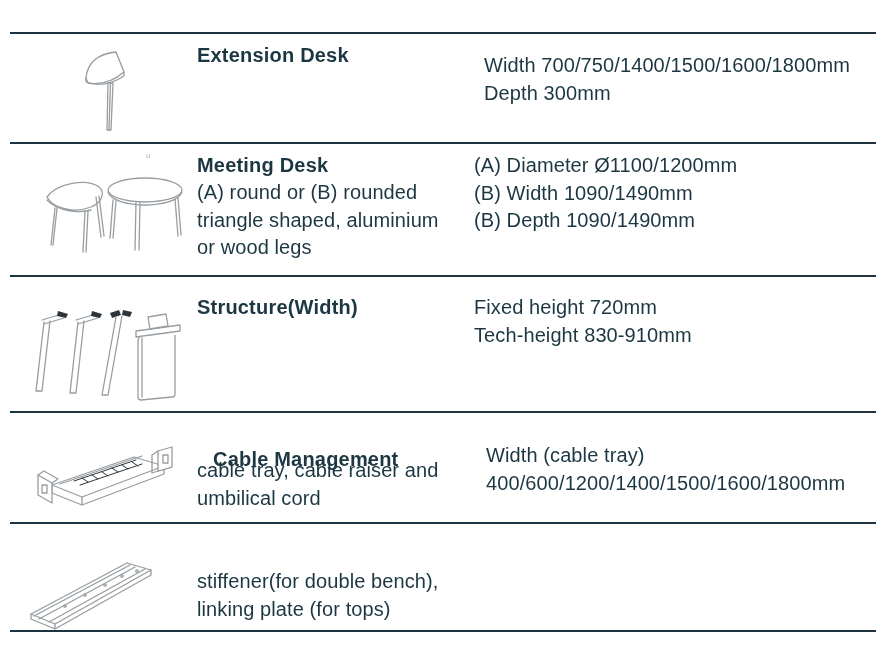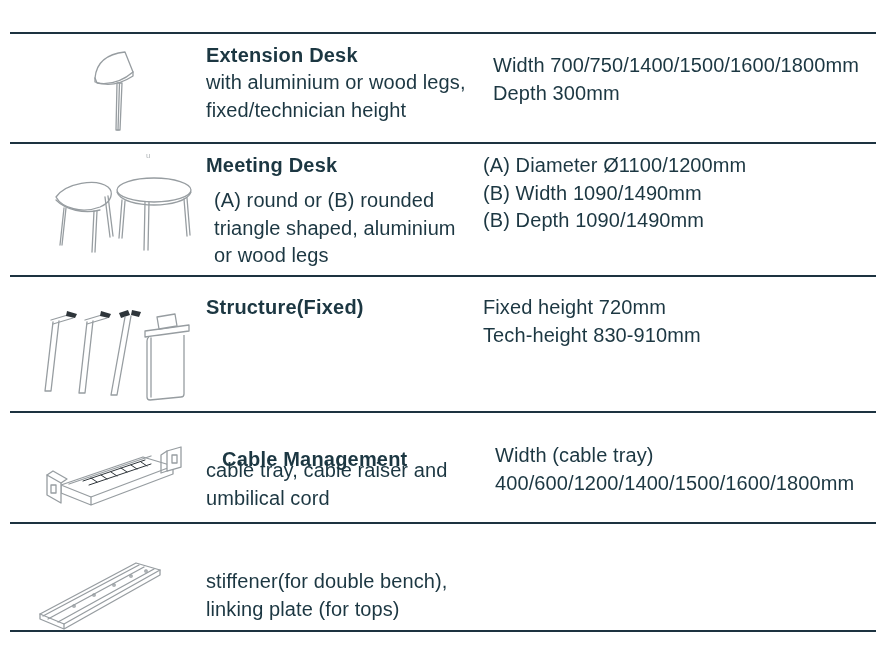--- a/index.html
+++ b/index.html
@@ -8,21 +8,21 @@
     width:895px;height:671px;
     background:#ffffff;
     font-family:"Liberation Sans","DejaVu Sans",sans-serif;
     color:#1c3742;
     overflow:hidden;
   }
   .rule{
     position:absolute;left:10px;width:866px;height:2px;
     background:#1d3340;
   }
-  .row{position:absolute;left:13px;width:814px;}
+  .row{position:absolute;left:4px;width:814px;}
   .illus{position:absolute;}
   .illus svg{display:block;}
   .desc{
     position:absolute;left:193px;width:272px;
     font-size:20px;line-height:27.5px;letter-spacing:0.1px;
     white-space:pre-line;
   }
   .specs{
     position:absolute;left:470px;width:415px;
     font-size:20px;line-height:27.5px;letter-spacing:0.1px;
@@ -59,22 +59,20 @@
   <section class="row" style="top:32px;height:110px">
     <div class="illus" style="left:42px;top:10px">
       <svg width="140" height="92" viewBox="0 0 140 92">
         <path class="ln-f" d="M40,36 Q42,13 70,10 L78,30 Q62,44 42,41 Z"></path>
         <path class="ln" d="M40,36 L40,40 Q58,47 78,34 L78,30"></path>
         <path class="ln-f" d="M62,41 L67,41 L65,88 L61,88 Z"></path>
         <path class="ln" d="M64.5,41 L63,88"></path>
       </svg>
     </div>
     <h3 class="title" style="position:absolute;left:193px;top:10px;margin:0">Extension Desk</h3>
-    <p class="desc" style="top:37px;margin:0">with aluminium or wood legs,
-fixed/technician height</p>
     <p class="specs" style="top:10px;margin:10px">Width 700/750/1400/1500/1600/1800mm
 Depth 300mm</p>
   </section>
 
   <section class="row" style="top:142px;height:133px">
     <div class="illus" style="left:25px;top:8px">
       <svg width="160" height="118" viewBox="0 0 160 118">
 
         <path class="ln-f" d="M18,47 C28,33 58,28 70,37 C76,42 74,52 62,57 C44,64 24,58 18,47 Z"></path>
         <path class="ln" d="M18,50 C28,60 46,64 62,60"></path>
@@ -83,21 +81,21 @@
         <path class="ln" d="M67,47 L72,87 M70,46 L75,86"></path>
 
         <ellipse class="ln-f" cx="116" cy="40" rx="37" ry="12"></ellipse>
         <path class="ln" d="M79,42 C82,51 100,55 116,55 C132,55 150,51 153,42"></path>
         <path class="ln" d="M84,50 L81,88 M87,51 L84,88"></path>
         <path class="ln" d="M107,52 L106,100 M111,52 L110,100"></path>
         <path class="ln" d="M146,49 L149,86 M149,48 L152,85"></path>
       </svg>
     </div>
     <h3 class="title" style="position:absolute;left:193px;top:10px;margin:0">Meeting Desk</h3>
-    <p class="desc" style="top:37px;margin:8px">(A) round or (B) rounded
+    <p class="desc" style="top:37px;margin:0">(A) round or (B) rounded
 triangle shaped, aluminium
 or wood legs</p>
     <p class="specs" style="top:10px;margin:0">(A) Diameter Ø1100/1200mm
 (B) Width 1090/1490mm
 (B) Depth 1090/1490mm</p>
   </section>
 
   <section class="row" style="top:275px;height:136px">
     <div class="illus" style="left:20px;top:28px">
       <svg width="160" height="105" viewBox="0 0 160 105">
@@ -113,21 +111,21 @@
         <path class="dkf" d="M86,10 L95,7 L97,12 L88,15 Z"></path>
         <path class="dkf" d="M99,7 L108,9 L106,14 L98,12 Z"></path>
         <path class="ln" d="M92,14 L78,92 M98,13 L84,92 M78,92 L84,92"></path>
 
         <path class="ln-f" d="M112,28 L156,22 L156,28 L112,34 Z"></path>
         <path class="ln-f" d="M124,14 L142,11 L144,23 L126,26 Z"></path>
         <path class="ln-f" d="M116,34 Q114,35 114,38 L114,94 Q114,97 117,97 L148,94 Q151,94 151,91 L151,32"></path>
         <path class="ln" d="M118,35 L118,94"></path>
       </svg>
     </div>
-    <h3 class="title" style="position:absolute;left:193px;top:19px;margin:0">Structure(Fixed)</h3>
+    <h3 class="title" style="position:absolute;left:193px;top:19px;margin:0">Structure(Width)</h3>
     <p class="specs" style="top:19px;margin:0">Fixed height 720mm
 Tech-height 830-910mm</p>
   </section>
 
   <section class="row" style="top:411px;height:111px">
     <div class="illus" style="left:20px;top:24px">
       <svg width="160" height="88" viewBox="0 0 160 88">
 
         <path class="ln-f" d="M28,50 L110,22 L140,31 L58,62 Z"></path>
         <path class="ln" d="M28,50 L28,58 L58,70 L58,62 M140,31 L140,39 L58,70"></path>

